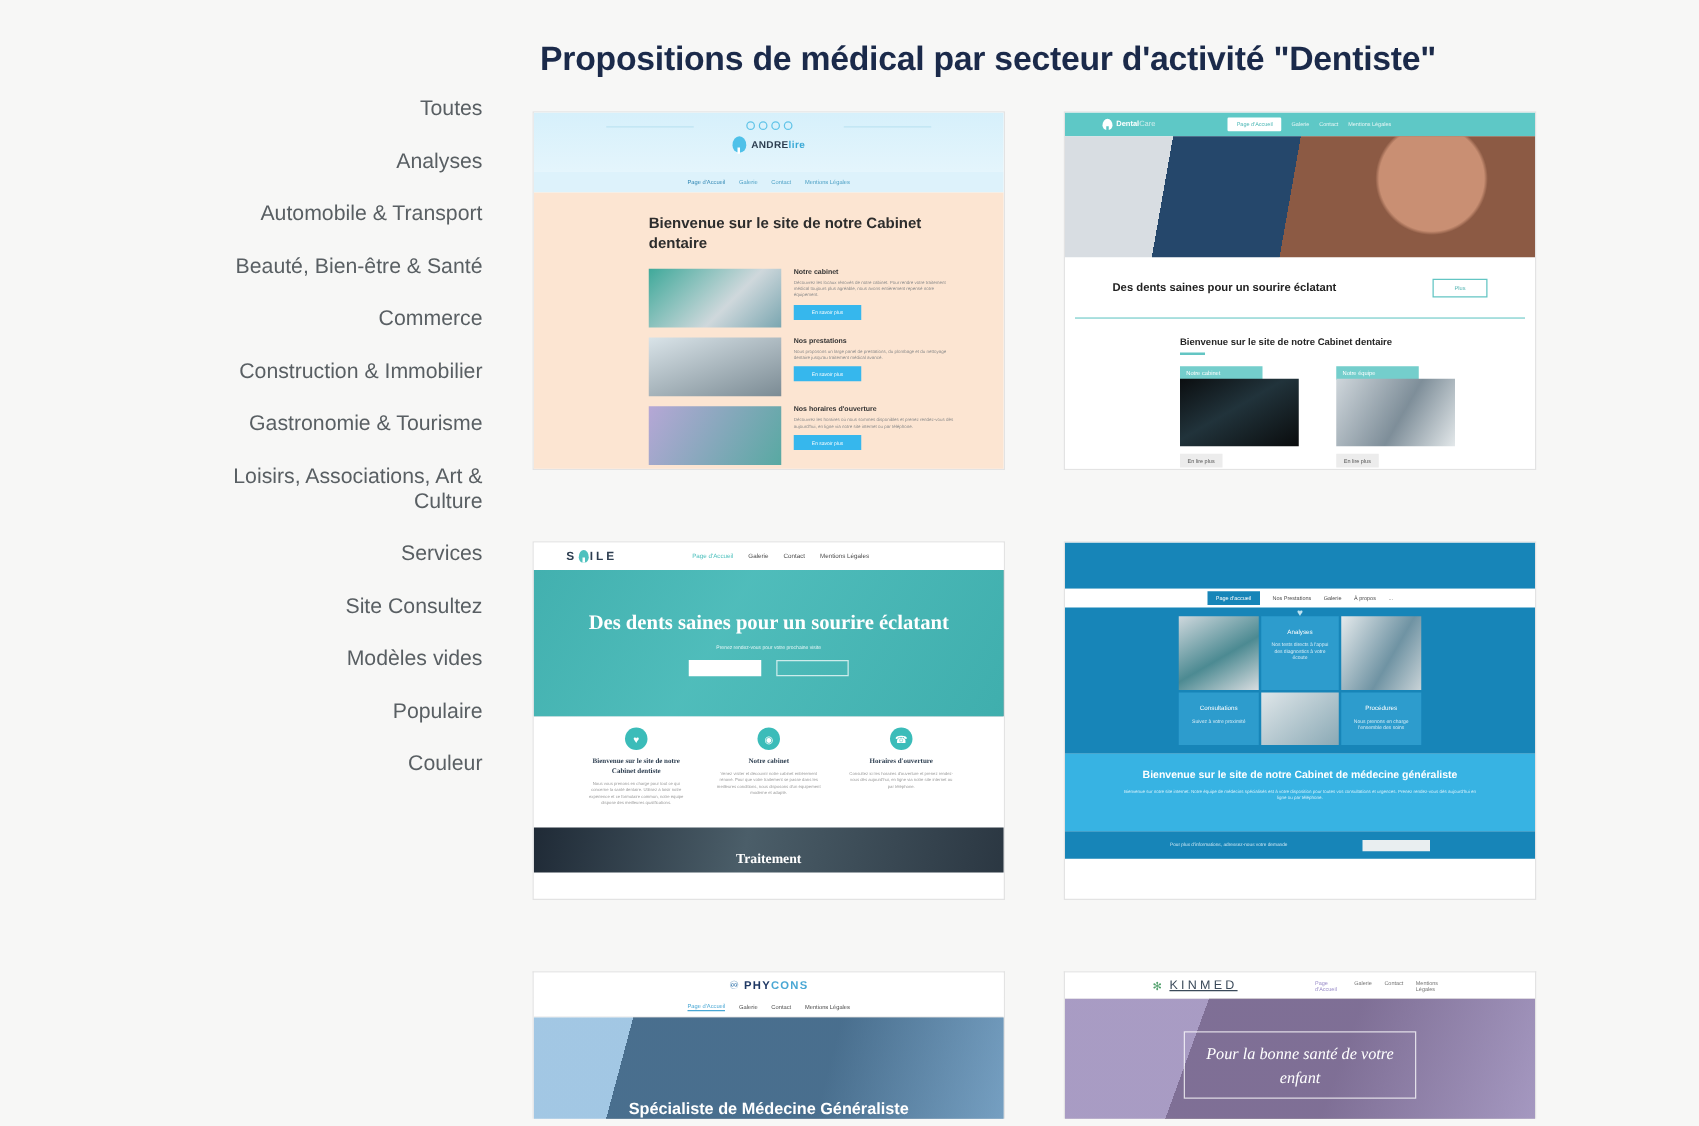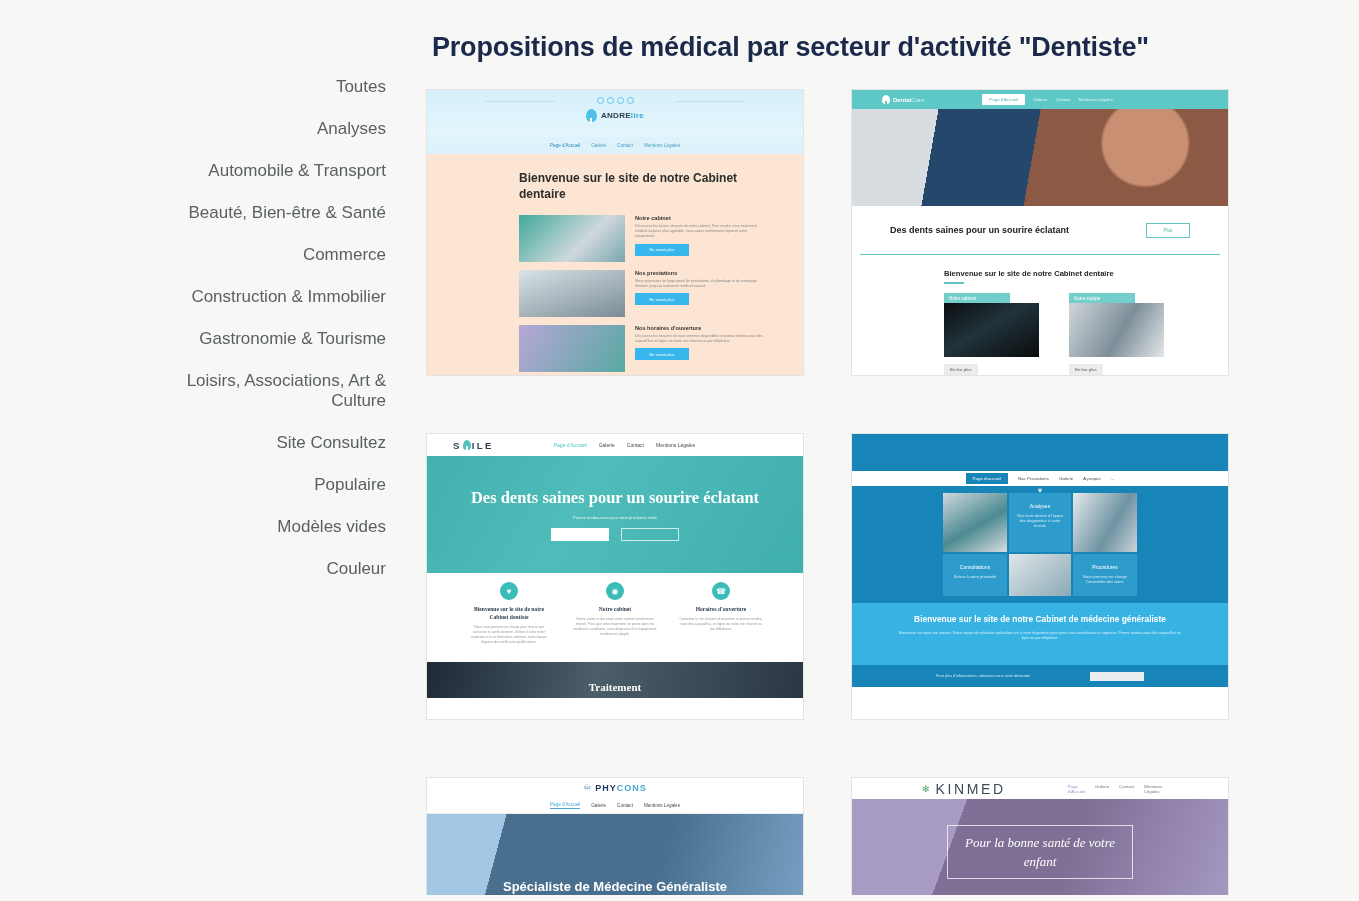--- a/index.html
+++ b/index.html
@@ -187,21 +187,21 @@
   .t5-nav span.act { color: #49a7d4; border-bottom: 1px solid #49a7d4; padding-bottom: 1px; }
   .t5-hero { height: 82px; position: relative;
     background: linear-gradient(rgba(110,175,225,.45), rgba(110,175,225,.45)),
       linear-gradient(105deg,#cddbe6 0 20%,#2b3a4a 20% 62%,#7c93a8); }
   .t5-h1 { position: absolute; left: 0; right: 0; bottom: 2px; text-align: center;
     color: #fff; font-size: 13px; font-weight: bold; }
 
   
   .t6-head { background: #fff; height: 21px; display: flex; align-items: center; padding: 0 70px; }
   .t6-mark { color: #4e9f6a; font-size: 9px; margin-right: 6px; }
-  .t6-logo { font-size: 14px; letter-spacing: 2.6px; color: #3b4a5a; }
+  .t6-logo { font-size: 10px; letter-spacing: 2.6px; color: #3b4a5a; text-decoration: underline; }
   .t6-nav { display: flex; gap: 10px; margin-left: 62px; }
   .t6-nav span { font-size: 4.4px; color: #777; }
   .t6-nav span.act { color: #9b8ec9; }
   .t6-hero { height: 97px; position: relative;
     background: linear-gradient(rgba(139,124,196,.62), rgba(139,124,196,.62)),
       linear-gradient(110deg,#d8cfc3 0 28%,#6b5a4a 28% 58%,#cfc6bb); }
   .t6-box { position: absolute; left: 95px; right: 95px; top: 26px; border: 1px solid rgba(255,255,255,.75);
     padding: 7px 6px; text-align: center; }
   .t6-h1 { font-family: "Liberation Serif", serif; font-style: italic; font-weight: normal; color: #fff; font-size: 13px; line-height: 19px; }
 </style>
@@ -215,23 +215,24 @@
 
     <nav class="cat-list">
       <div class="cat-item">Toutes</div>
       <div class="cat-item">Analyses</div>
       <div class="cat-item">Automobile &amp; Transport</div>
       <div class="cat-item">Beauté, Bien-être &amp; Santé</div>
       <div class="cat-item">Commerce</div>
       <div class="cat-item">Construction &amp; Immobilier</div>
       <div class="cat-item">Gastronomie &amp; Tourisme</div>
       <div class="cat-item">Loisirs, Associations, Art &amp; Culture</div>
+      <div class="cat-item">Services</div>
       <div class="cat-item">Site Consultez</div>
+      <div class="cat-item">Modèles vides</div>
       <div class="cat-item">Populaire</div>
-      <div class="cat-item">Modèles vides</div>
       <div class="cat-item">Couleur</div>
     </nav>
   </aside>
 
   <section class="main">
     <h1 class="main-title">Propositions de médical par secteur d'activité "Dentiste"</h1>
 
     <div class="grid">
 
       <div class="thumb">

